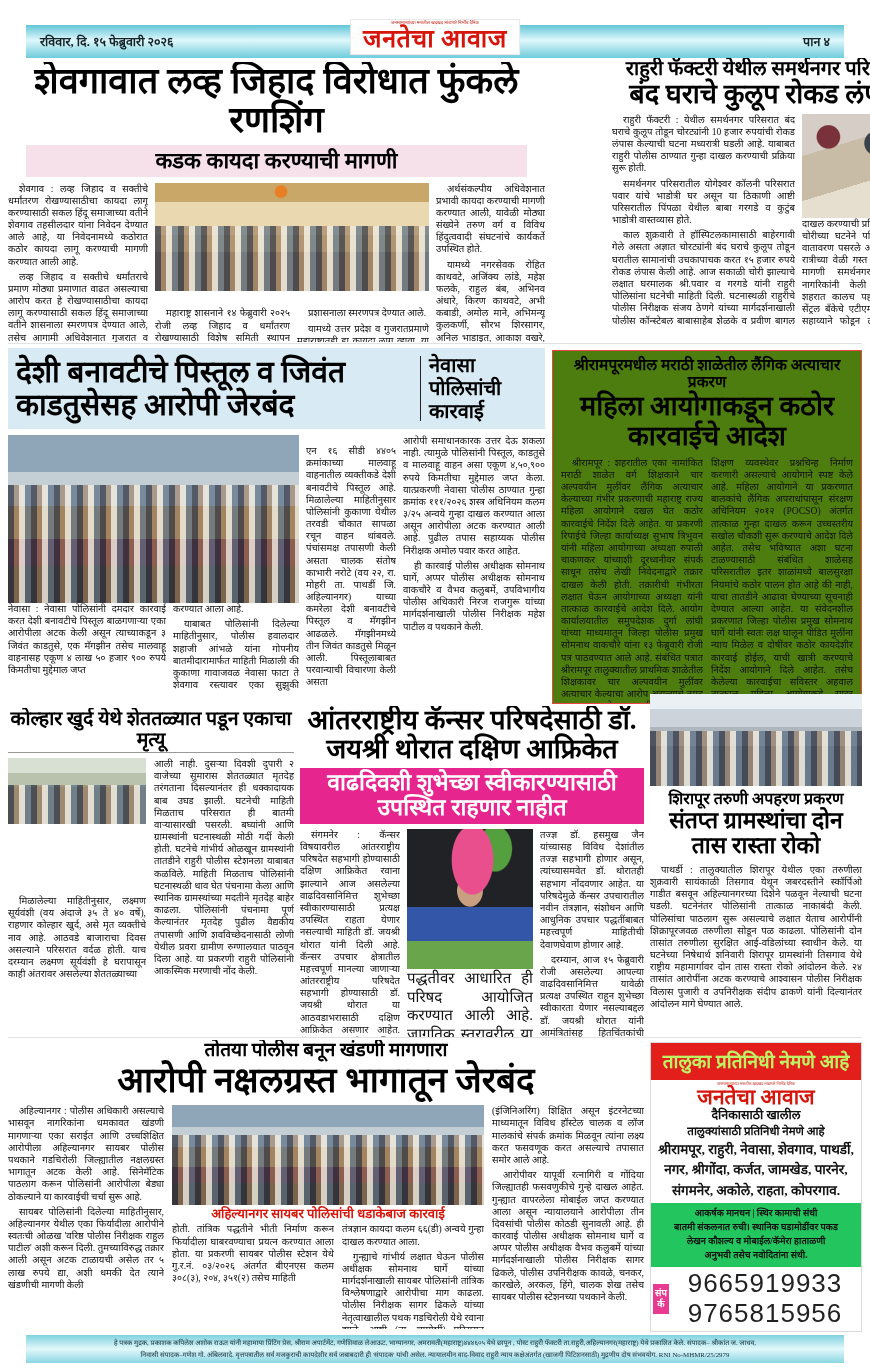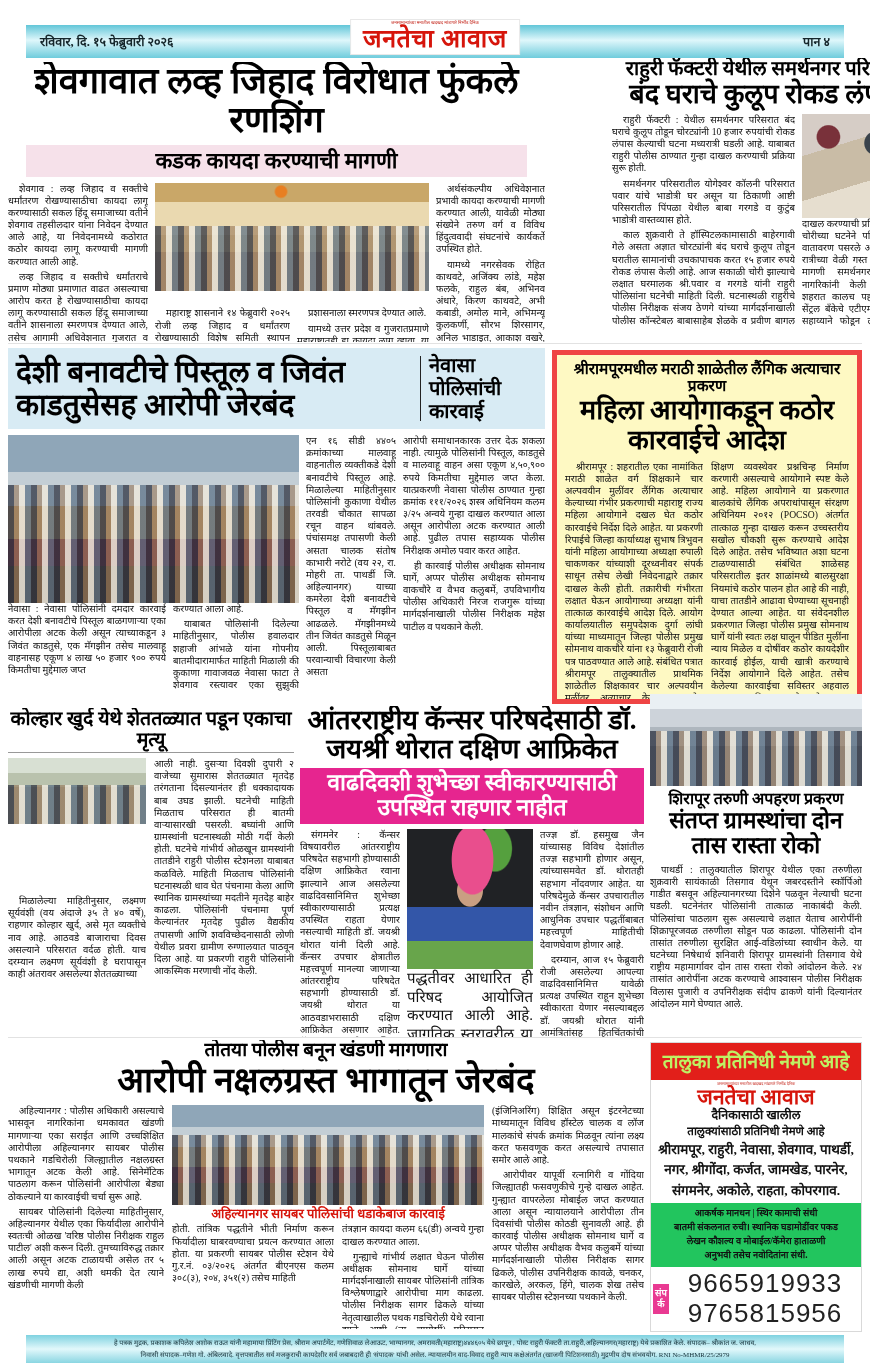--- a/index.html
+++ b/index.html
@@ -16,21 +16,21 @@
           display:flex;align-items:center;justify-content:space-between;padding:0 14px;box-sizing:border-box;}
   .datetxt,.pagetxt{font-size:12.5px;font-weight:bold;color:#15262b;}
   #masthead{position:absolute;left:50%;top:-5px;transform:translateX(-50%);
             background:#fff;padding:1px 12px 2px;text-align:center;box-shadow:0 0 0 1px #e8e8e8;}
   #masthead .tag{font-size:4.5px;color:#c21d12;line-height:1;}
   #masthead .logo{font-size:25px;line-height:1.05;font-weight:bold;color:#d6150b;letter-spacing:.5px;}
   
   .hl{font-weight:bold;color:#000;line-height:1.08;}
   .band-pink{background:#f6e1ea;}
   .box-blue{background:#d8ebf4;}
-  .box-pink{background:#fef9c3;border:5px solid #ef4444;box-sizing:border-box;}
+  .box-pink{background:#4d7c0f;border:1px solid #ef4444;box-sizing:border-box;}
   .band-magenta{background:#e6258f;color:#fff;}
   
   .bodytx{font-size:9.6px;line-height:1.27;}
   .cols{display:grid;}
   
   .photo{position:relative;overflow:hidden;background:#ccc;}
   .photo::after{content:"";position:absolute;left:0;right:0;bottom:0;height:60%;
      background:repeating-linear-gradient(90deg,rgba(40,45,60,.72) 0 6px,rgba(150,118,88,.6) 6px 11px,
      rgba(236,231,219,.85) 11px 17px,rgba(88,110,132,.7) 17px 23px);}
   .ph-group{background:radial-gradient(circle at 46% 8%,#e87f22 0 3%,transparent 4%),
@@ -136,21 +136,21 @@
     </div>
     <div class="cols bodytx jt" style="grid-template-columns:158px 126px 90px 1fr;gap:0 7px;margin-top:6px;height:256px;overflow:hidden;">
       <div class="photo ph-police" style="grid-column:1 / span 2;grid-row:1;height:168px;"></div>
       <div class="clip" style="grid-column:1;grid-row:2;">
         <p style="text-indent:0;">नेवासा : नेवासा पोलिसांनी दमदार कारवाई करत देशी बनावटीचे पिस्तूल बाळगणाऱ्या एका आरोपीला अटक केली असून त्याच्याकडून ३ जिवंत काडतुसे, एक मॅगझीन तसेच मालवाहू वाहनासह एकूण ४ लाख ५० हजार ९०० रुपये किमतीचा मुद्देमाल जप्त</p>
       </div>
       <div class="clip" style="grid-column:2;grid-row:2;">
         <p style="text-indent:0;">करण्यात आला आहे.</p>
         <p>याबाबत पोलिसांनी दिलेल्या माहितीनुसार, पोलीस हवालदार शहाजी आंभळे यांना गोपनीय बातमीदारामार्फत माहिती मिळाली की कुकाणा गावाजवळ नेवासा फाटा ते शेवगाव रस्त्यावर एका सुझुकी कंपनीच्या एम</p>
       </div>
-      <div class="clip" style="grid-column:3;grid-row:1 / span 2;">
+      <div class="clip" style="grid-column:3;grid-row:1 / span 2;margin-top:10px;">
         <p style="text-indent:0;">एन १६ सीडी ४४०५ क्रमांकाच्या मालवाहू वाहनातील व्यक्तीकडे देशी बनावटीचे पिस्तूल आहे. मिळालेल्या माहितीनुसार पोलिसांनी कुकाणा येथील तरवडी चौकात सापळा रचून वाहन थांबवले. पंचांसमक्ष तपासणी केली असता चालक संतोष काभारी नरोटे (वय २२, रा. मोहरी ता. पाथर्डी जि. अहिल्यानगर) याच्या कमरेला देशी बनावटीचे पिस्तूल व मॅगझीन आढळले. मॅगझीनमध्ये तीन जिवंत काडतुसे मिळून आली. पिस्तूलाबाबत परवान्याची विचारणा केली असता</p>
       </div>
       <div class="clip" style="grid-column:4;grid-row:1 / span 2;">
         <p style="text-indent:0;">आरोपी समाधानकारक उत्तर देऊ शकला नाही. त्यामुळे पोलिसांनी पिस्तूल, काडतुसे व मालवाहू वाहन असा एकूण ४,५०,९०० रुपये किमतीचा मुद्देमाल जप्त केला. यात्प्रकरणी नेवासा पोलीस ठाण्यात गुन्हा क्रमांक १११/२०२६ शस्त्र अधिनियम कलम ३/२५ अन्वये गुन्हा दाखल करण्यात आला असून आरोपीला अटक करण्यात आली आहे. पुढील तपास सहाय्यक पोलीस निरीक्षक अमोल पवार करत आहेत.</p>
         <p>ही कारवाई पोलीस अधीक्षक सोमनाथ घार्गे, अप्पर पोलीस अधीक्षक सोमनाथ वाकचौरे व वैभव कलुबर्मे, उपविभागीय पोलीस अधिकारी निरज राजगुरू यांच्या मार्गदर्शनाखाली पोलीस निरीक्षक महेश पाटील व पथकाने केली.</p>
       </div>
     </div>
   </div>
 
   <div class="abs box-pink clip" style="left:552px;top:350px;width:310px;height:354px;padding:6px 8px;">

